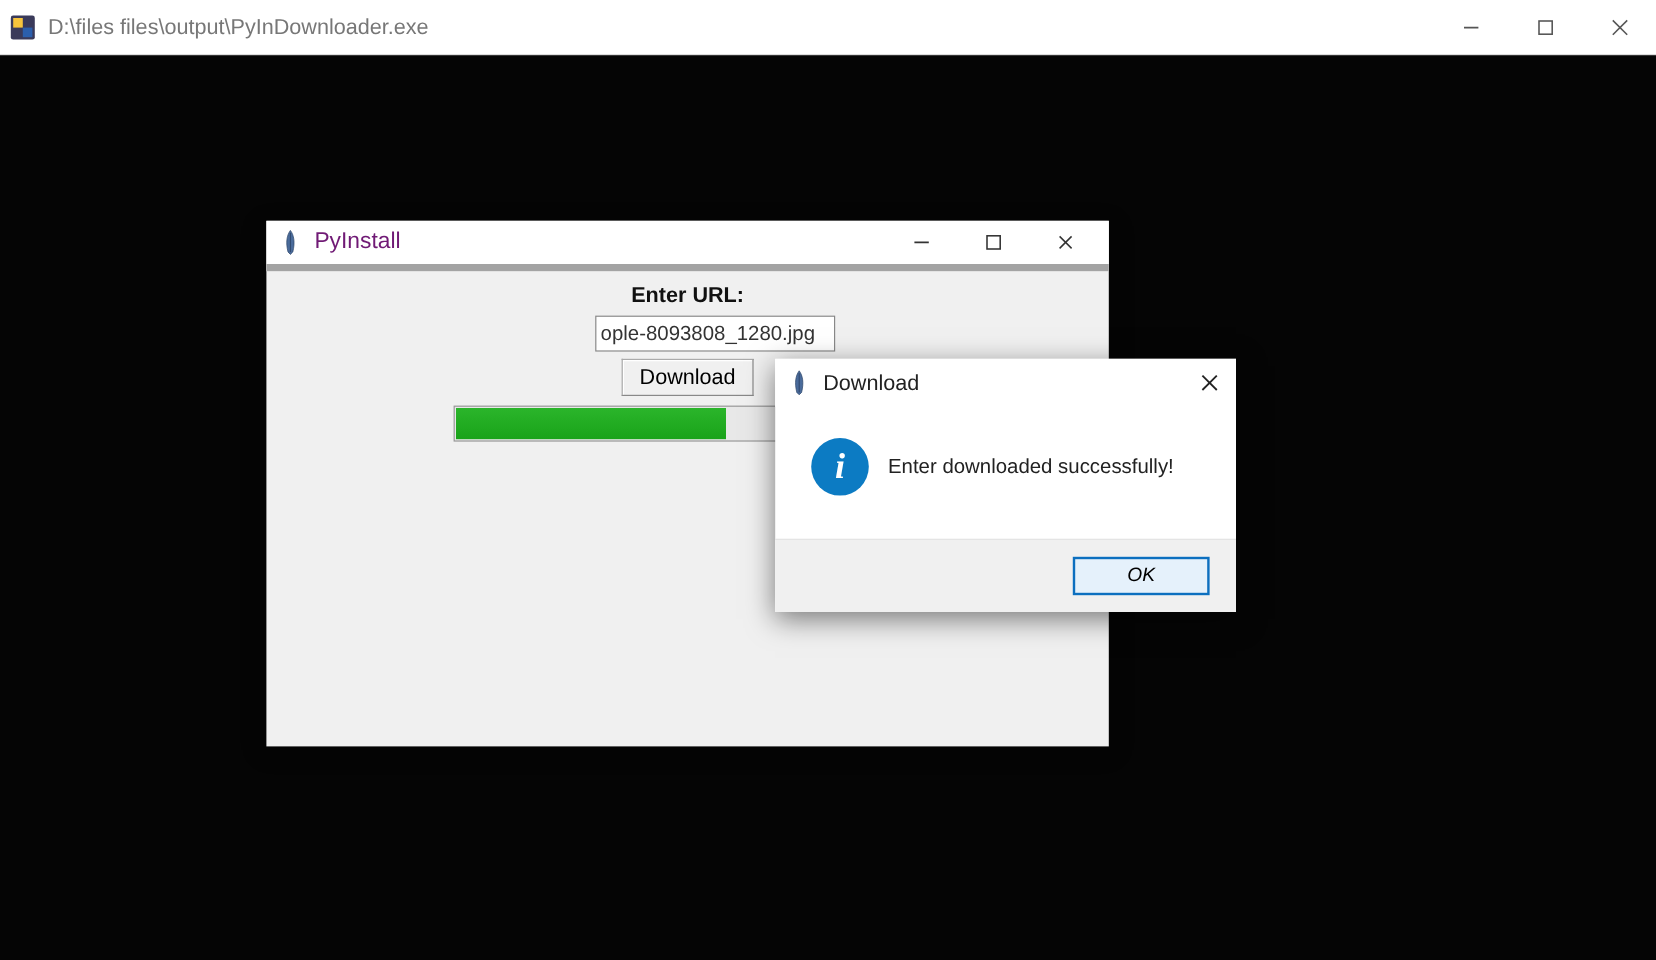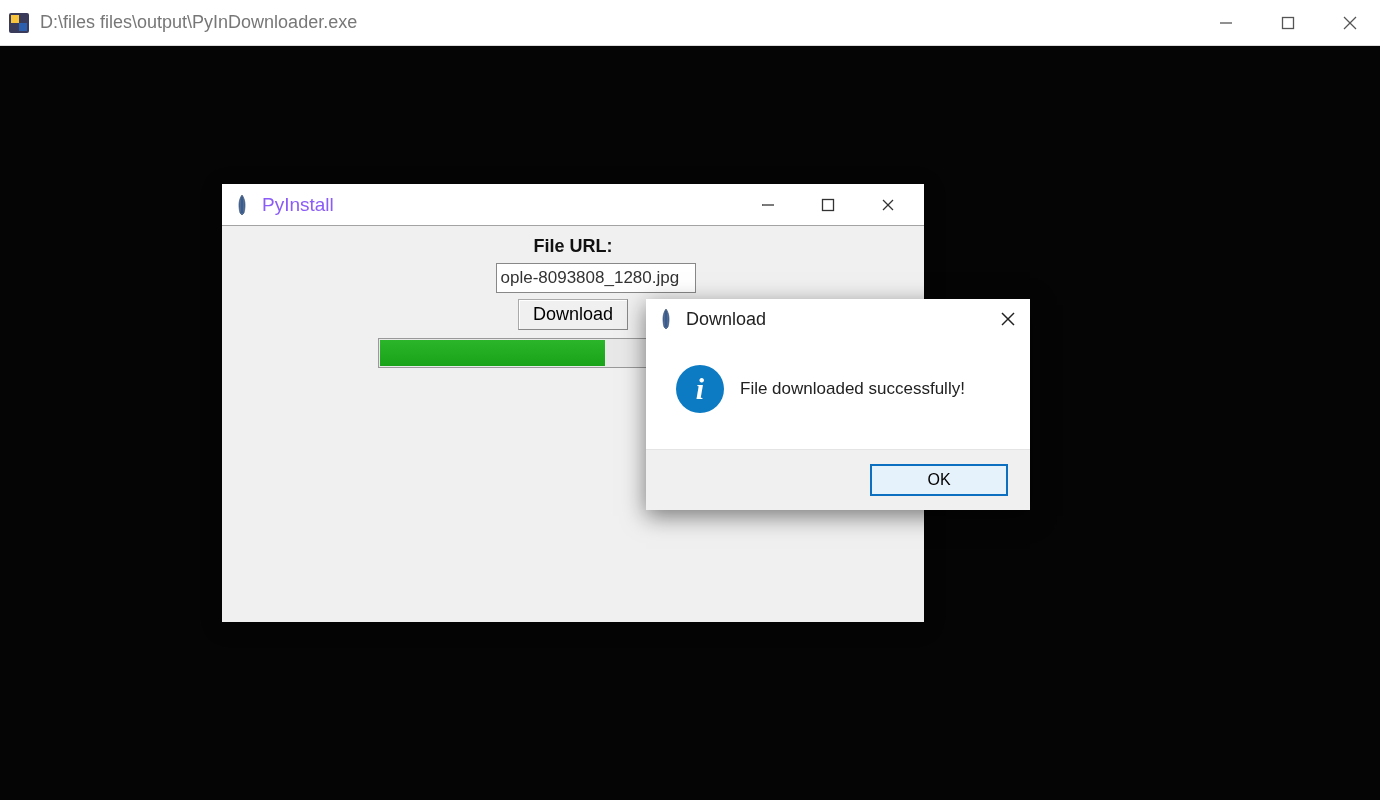--- a/index.html
+++ b/index.html
@@ -69,22 +69,22 @@
       background: #f0f0f0;
       box-shadow: 0 4px 18px rgba(0,0,0,0.4);
     }
     .pyinstall-titlebar {
       height: 42px;
       background: #fff;
       display: flex;
       align-items: center;
       padding: 0 10px;
       font-size: 19px;
-      color: #8b5cf6;
-      border-bottom: 1px solid #a3a3a3;
+      color: #701a75;
+      border-bottom: 6px solid #a3a3a3;
     }
     .feather-icon {
       width: 20px;
       height: 24px;
       margin-right: 10px;
       flex-shrink: 0;
     }
     .pyinstall-titlebar .title {
       flex: 1;
     }
@@ -210,26 +210,27 @@
       color: #222;
     }
     .dialog-footer {
       background: #f0f0f0;
       padding: 14px 22px;
       display: flex;
       justify-content: flex-end;
       border-top: 1px solid #e4e4e4;
     }
     .ok-button {
-      width: 138px;
+      width: 114px;
       height: 32px;
       border: 2px solid #0c6fbf;
       background: #e5f1fb;
       font-size: 16px;
       cursor: pointer;
+      font-style: italic;
     }
     svg { display: block; }
   </style>
 </head>
 <body>
 
 <div class="outer-titlebar">
   <span class="app-icon">
     <svg width="22" height="22" viewBox="0 0 22 22">
       <rect x="1" y="1" width="20" height="20" rx="2" fill="#3a3a5a"></rect>
@@ -282,21 +283,21 @@
         </span>
         <span class="ctrl">
           <svg width="14" height="14" viewBox="0 0 14 14">
               <line x1="2" y1="2" x2="12" y2="12" stroke="#333" stroke-width="1.3"></line>
               <line x1="12" y1="2" x2="2" y2="12" stroke="#333" stroke-width="1.3"></line>
             </svg>
         </span>
       </div>
     </div>
     <div class="pyinstall-body">
-      <div class="label-url">File URL:</div>
+      <div class="label-url">Enter URL:</div>
       <input class="url-input" type="text" value="ople-8093808_1280.jpg" style="">
       <button class="download-btn">Download</button>
       <div class="progress-bar">
         <div class="progress-fill"></div>
       </div>
     </div>
   </div>
 
   <div class="dialog">
     <div class="dialog-titlebar">
@@ -309,20 +310,20 @@
       <span class="title">Download</span>
       <span class="dialog-close">
         <svg width="16" height="16" viewBox="0 0 16 16">
             <line x1="2" y1="2" x2="14" y2="14" stroke="#222" stroke-width="1.5"></line>
             <line x1="14" y1="2" x2="2" y2="14" stroke="#222" stroke-width="1.5"></line>
           </svg>
       </span>
     </div>
     <div class="dialog-body">
       <div class="info-icon">i</div>
-      <div class="dialog-message">File downloaded successfully!</div>
+      <div class="dialog-message">Enter downloaded successfully!</div>
     </div>
     <div class="dialog-footer">
       <button class="ok-button">OK</button>
     </div>
   </div>
 
 </div>
 
 </body></html>

